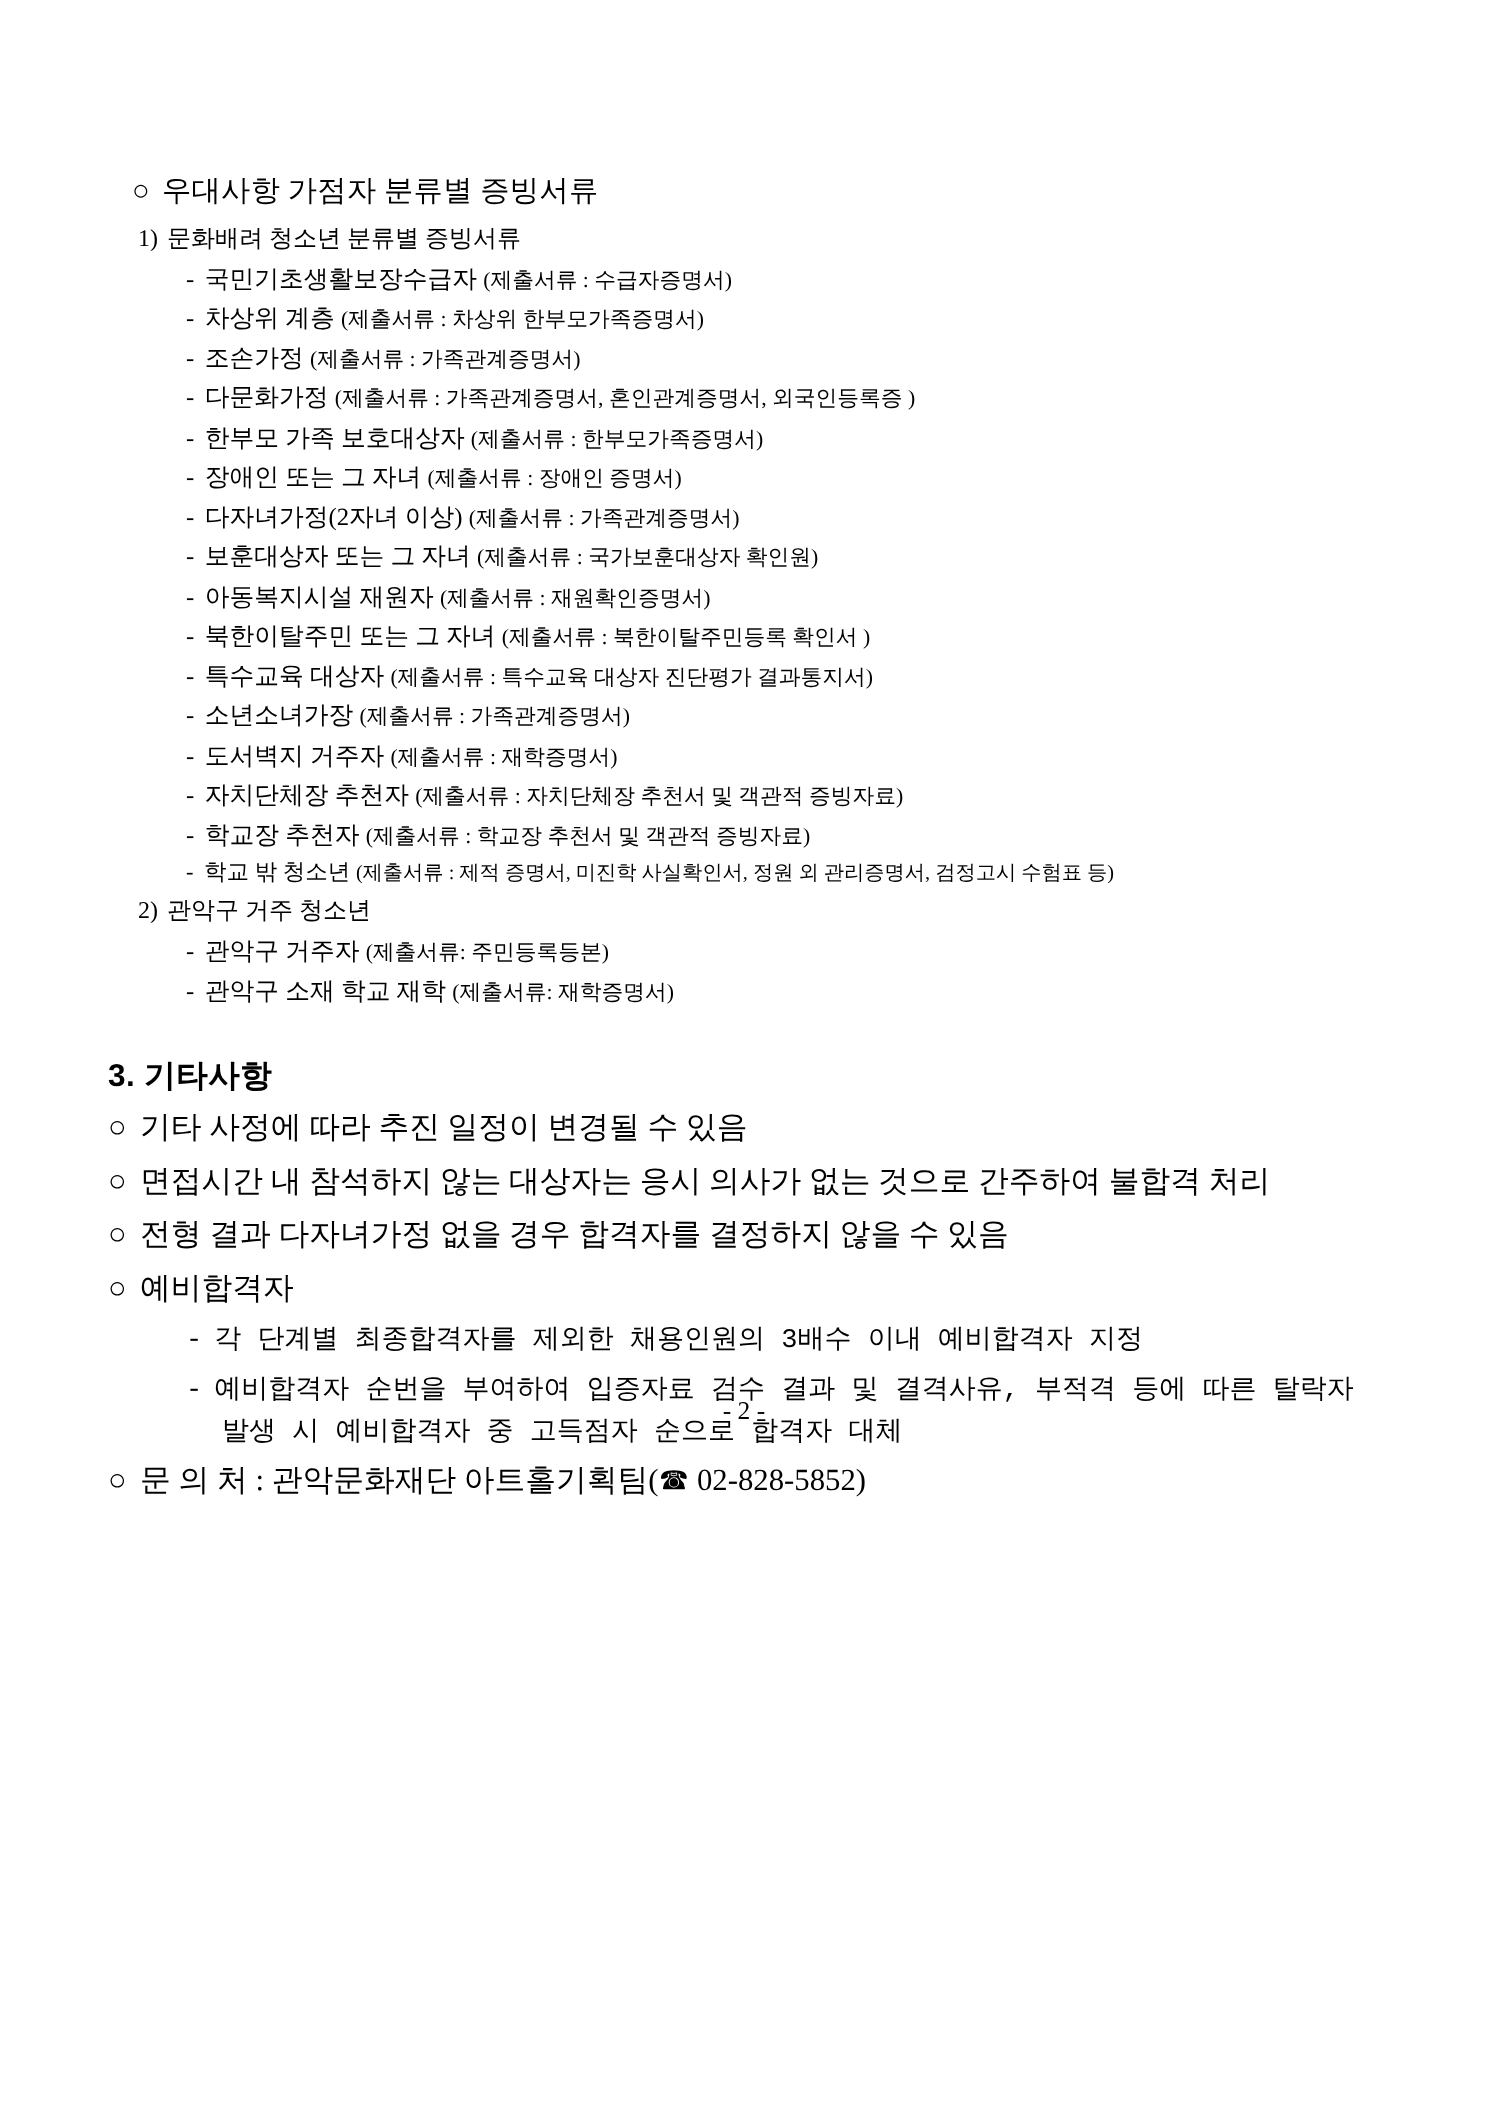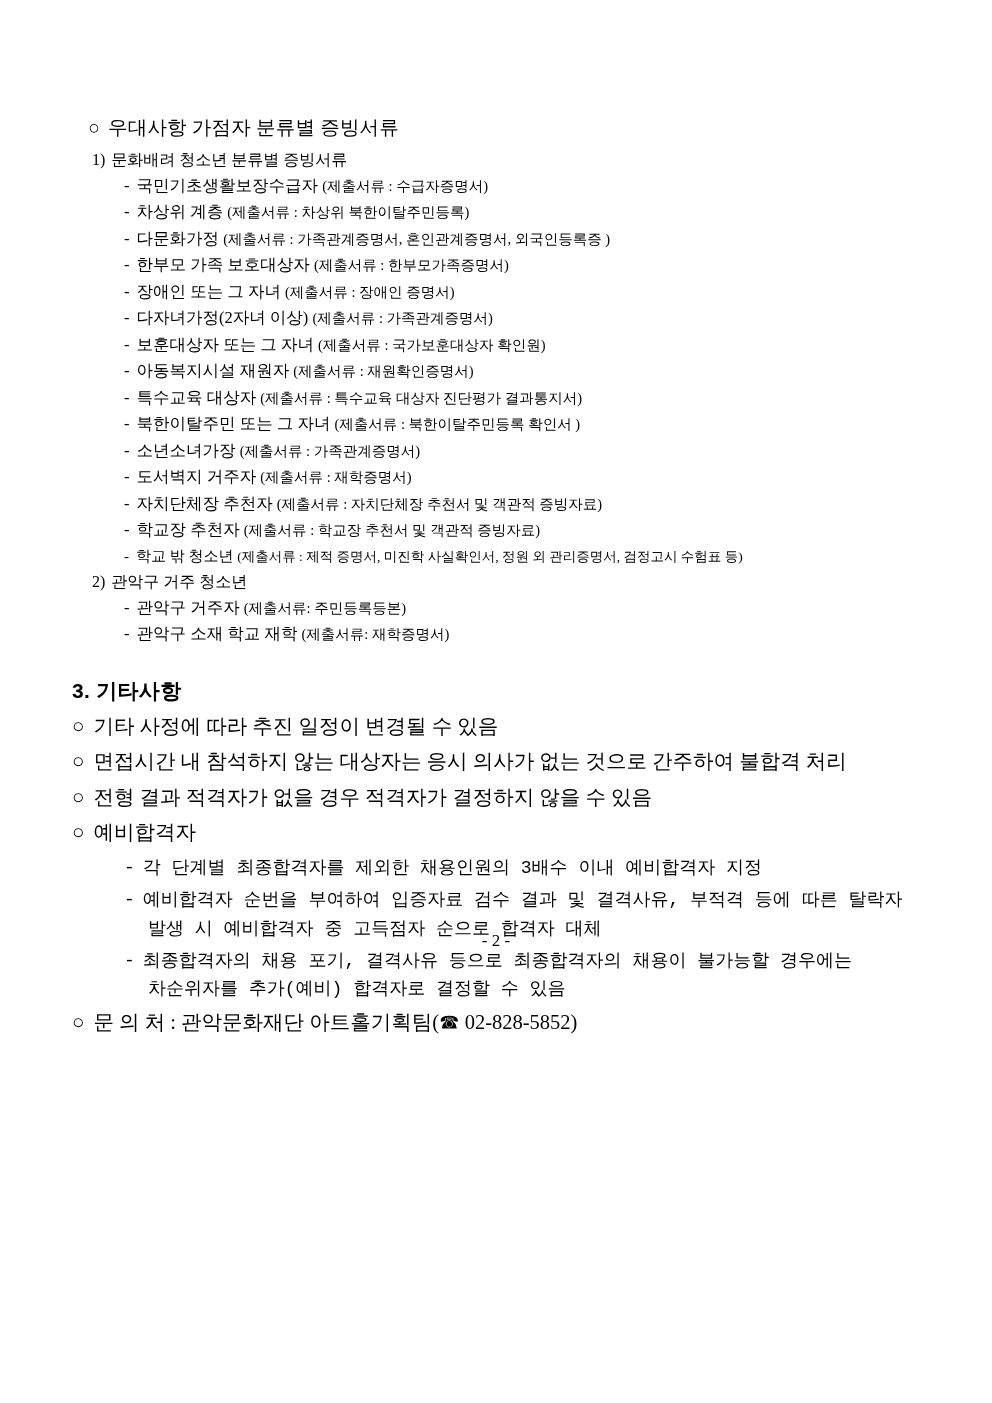--- a/index.html
+++ b/index.html
@@ -107,21 +107,25 @@
     <p class="num-item">
       <span class="mk">1)</span><span>문화배려 청소년 분류별 증빙서류</span>
     </p>
 
     <p class="dash-item">
       <span class="mk">-</span><span>국민기초생활보장수급자</span>
       <span class="sub">(제출서류 : 수급자증명서)</span>
     </p>
     <p class="dash-item">
       <span class="mk">-</span><span>차상위 계층</span>
-      <span class="sub">(제출서류 : 차상위 북한이탈주민등록)</span>
+      <span class="sub">(제출서류 : 차상위 한부모가족증명서)</span>
+    </p>
+    <p class="dash-item">
+      <span class="mk">-</span><span>조손가정</span>
+      <span class="sub">(제출서류 : 가족관계증명서)</span>
     </p>
     <p class="dash-item">
       <span class="mk">-</span><span>다문화가정</span>
       <span class="sub">(제출서류 : 가족관계증명서, 혼인관계증명서, 외국인등록증 )</span>
     </p>
     <p class="dash-item">
       <span class="mk">-</span><span>한부모 가족 보호대상자</span>
       <span class="sub">(제출서류 : 한부모가족증명서)</span>
     </p>
     <p class="dash-item">
@@ -134,26 +138,26 @@
     </p>
     <p class="dash-item">
       <span class="mk">-</span><span>보훈대상자 또는 그 자녀</span>
       <span class="sub">(제출서류 : 국가보훈대상자 확인원)</span>
     </p>
     <p class="dash-item">
       <span class="mk">-</span><span>아동복지시설 재원자</span>
       <span class="sub">(제출서류 : 재원확인증명서)</span>
     </p>
     <p class="dash-item">
+      <span class="mk">-</span><span>북한이탈주민 또는 그 자녀</span>
+      <span class="sub">(제출서류 : 북한이탈주민등록 확인서 )</span>
+    </p>
+    <p class="dash-item">
       <span class="mk">-</span><span>특수교육 대상자</span>
       <span class="sub">(제출서류 : 특수교육 대상자 진단평가 결과통지서)</span>
-    </p>
-    <p class="dash-item">
-      <span class="mk">-</span><span>북한이탈주민 또는 그 자녀</span>
-      <span class="sub">(제출서류 : 북한이탈주민등록 확인서 )</span>
     </p>
     <p class="dash-item">
       <span class="mk">-</span><span>소년소녀가장</span>
       <span class="sub">(제출서류 : 가족관계증명서)</span>
     </p>
     <p class="dash-item">
       <span class="mk">-</span><span>도서벽지 거주자</span>
       <span class="sub">(제출서류 : 재학증명서)</span>
     </p>
     <p class="dash-item">
@@ -185,37 +189,33 @@
   <div>
     <h2 class="sec-title">3. 기타사항</h2>
 
     <p class="etc-item">
       <span class="mk">○</span><span>기타 사정에 따라 추진 일정이 변경될 수 있음</span>
     </p>
     <p class="etc-item">
       <span class="mk">○</span><span>면접시간 내 참석하지 않는 대상자는 응시 의사가 없는 것으로 간주하여 불합격 처리</span>
     </p>
     <p class="etc-item">
-      <span class="mk">○</span><span>전형 결과 적격자가 없을 경우 적격자가 결정하지 않을 수 있음</span>
+      <span class="mk">○</span><span>전형 결과 다자녀가정 없을 경우 합격자를 결정하지 않을 수 있음</span>
     </p>
     <p class="etc-item">
       <span class="mk">○</span><span>예비합격자</span>
     </p>
 
     <p class="etc-sub">
       <span class="mk">-</span><span>각 단계별 최종합격자를 제외한 채용인원의 3배수 이내 예비합격자 지정</span>
     </p>
     <p class="etc-sub">
       <span class="mk">-</span><span>예비합격자 순번을 부여하여 입증자료 검수 결과 및 결격사유, 부적격 등에 따른 탈락자</span>
       <span class="cont">발생 시 예비합격자 중 고득점자 순으로 합격자 대체</span>
     </p>
-    <p class="etc-sub">
-      <span class="mk">-</span><span>최종합격자의 채용 포기, 결격사유 등으로 최종합격자의 채용이 불가능할 경우에는</span>
-      <span class="cont">차순위자를 추가(예비) 합격자로 결정할 수 있음</span>
-    </p>
 
     <p class="etc-item">
       <span class="mk">○</span><span>문 의 처 : 관악문화재단 아트홀기획팀(☎ 02-828-5852)</span>
     </p>
   </div>
 
   <div class="footer-page">- 2 -</div>
 </div>
 
 </body></html>

